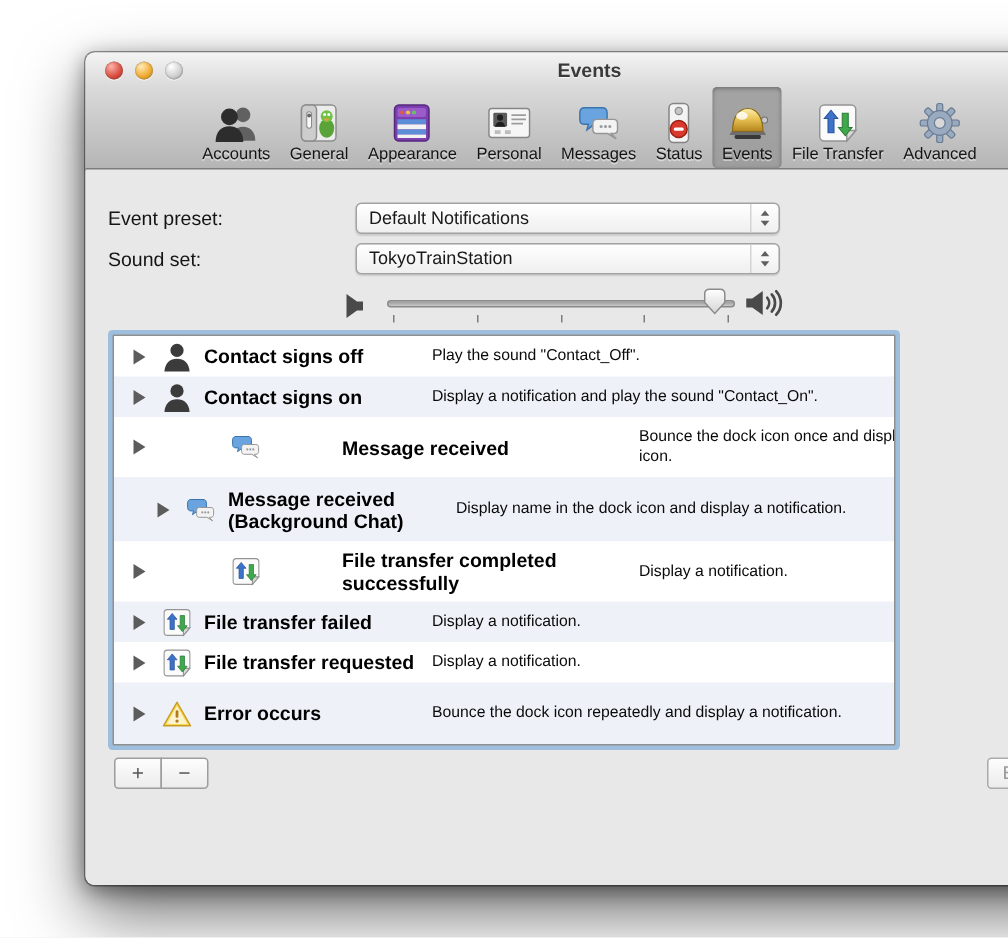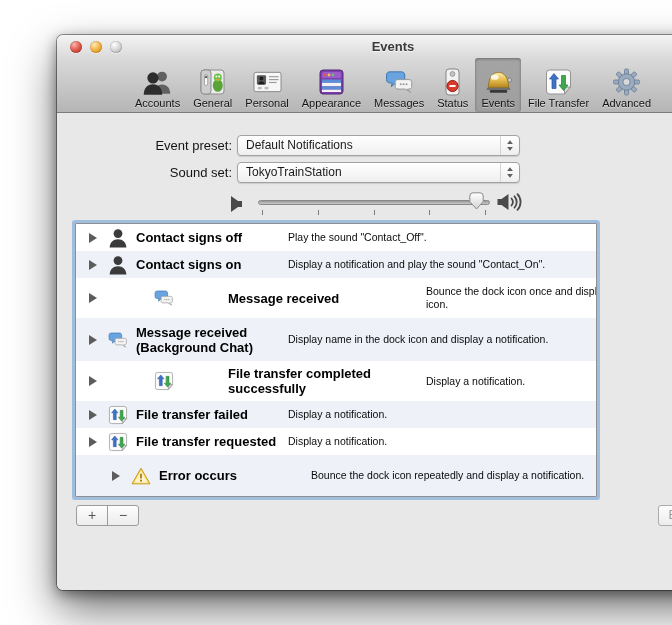--- a/index.html
+++ b/index.html
@@ -42,21 +42,21 @@
     background:linear-gradient(rgba(0,0,0,.25), rgba(0,0,0,.13));
     box-shadow: inset 0 1px 3px rgba(0,0,0,.35);
   }
   .tb-icon { width:29px; height:28px; margin-bottom:1px; }
   .tb-label { font-size:11px; color:#141414; white-space:nowrap; text-shadow:0 1px 0 rgba(255,255,255,.45); }
 
   
   .content { position:absolute; top:79px; left:0; right:0; bottom:0; background:#e8e8e8; border-radius:0 0 6px 6px; }
 
   .form-row { position:absolute; left:0; height:21px; display:flex; align-items:center; }
-  .form-label { position:absolute; width:160px; text-align:right; font-size:13px; color:#141414; }
+  .form-label { position:absolute; width:160px; font-size:13px; color:#141414; }
   .popup {
     position:absolute; left:180px; width:283px; height:21px;
     background:linear-gradient(#ffffff,#efefef);
     border:1px solid #a2a2a2; border-radius:4px;
     box-shadow: 0 1px 1px rgba(0,0,0,.12);
     display:flex; align-items:center;
   }
   .popup-text { flex:1; font-size:12px; color:#1a1a1a; padding-left:8px; line-height:19px; white-space:nowrap; overflow:hidden; }
   .popup-arrows { width:19px; height:100%; display:flex; align-items:center; justify-content:center; border-left:1px solid #d4d4d4; }
 
@@ -79,22 +79,22 @@
   .event-list {
     position:absolute; left:18px; top:109px; width:522px;
     background:#fff; border:1px solid #8f8f8f; border-radius:1px;
     box-shadow: 0 0 0 3px rgba(118,167,216,.65);
     overflow:hidden;
   }
   .row { display:flex; align-items:center; background:#fff; }
   .row:nth-child(even) { background:#eef2f8; }
   .row:nth-child(1), .row:nth-child(2), .row:nth-child(6), .row:nth-child(7) { min-height:27px; }
   .row:nth-child(3), .row:nth-child(5) { min-height:40px;gap:46px; }
-  .row:nth-child(4) { min-height:43px; }
-  .row:nth-child(8) { min-height:41px;justify-content:flex-end; }
+  .row:nth-child(4) { min-height:43px;padding-left:16px; }
+  .row:nth-child(8) { min-height:41px; }
   .disclosure {
     margin-left:13px; width:10px; flex:0 0 10px;
     display:inline-block;
   }
   .disclosure::before {
     content:""; display:block; width:0; height:0;
     border-left:8px solid #5c5c5c; border-top:5px solid transparent; border-bottom:5px solid transparent;
   }
   .row-icon { flex:0 0 20px; width:20px; height:20px; margin-left:9px; }
   .row-icon svg { width:20px; height:20px; }
@@ -285,30 +285,30 @@
 
   <div class="tb-item">
     <svg class="tb-icon">
             <use href="#icon-general"></use>
           </svg>
     <span class="tb-label">General</span>
   </div>
 
   <div class="tb-item">
     <svg class="tb-icon">
+            <use href="#icon-appearance"></use>
+          </svg>
+    <span class="tb-label">Appearance</span>
+  </div>
+
+  <div class="tb-item">
+    <svg class="tb-icon">
             <use href="#icon-personal"></use>
           </svg>
     <span class="tb-label">Personal</span>
-  </div>
-
-  <div class="tb-item">
-    <svg class="tb-icon">
-            <use href="#icon-appearance"></use>
-          </svg>
-    <span class="tb-label">Appearance</span>
   </div>
 
   <div class="tb-item">
     <svg class="tb-icon">
             <use href="#icon-messages"></use>
           </svg>
     <span class="tb-label">Messages</span>
   </div>
 
   <div class="tb-item">

